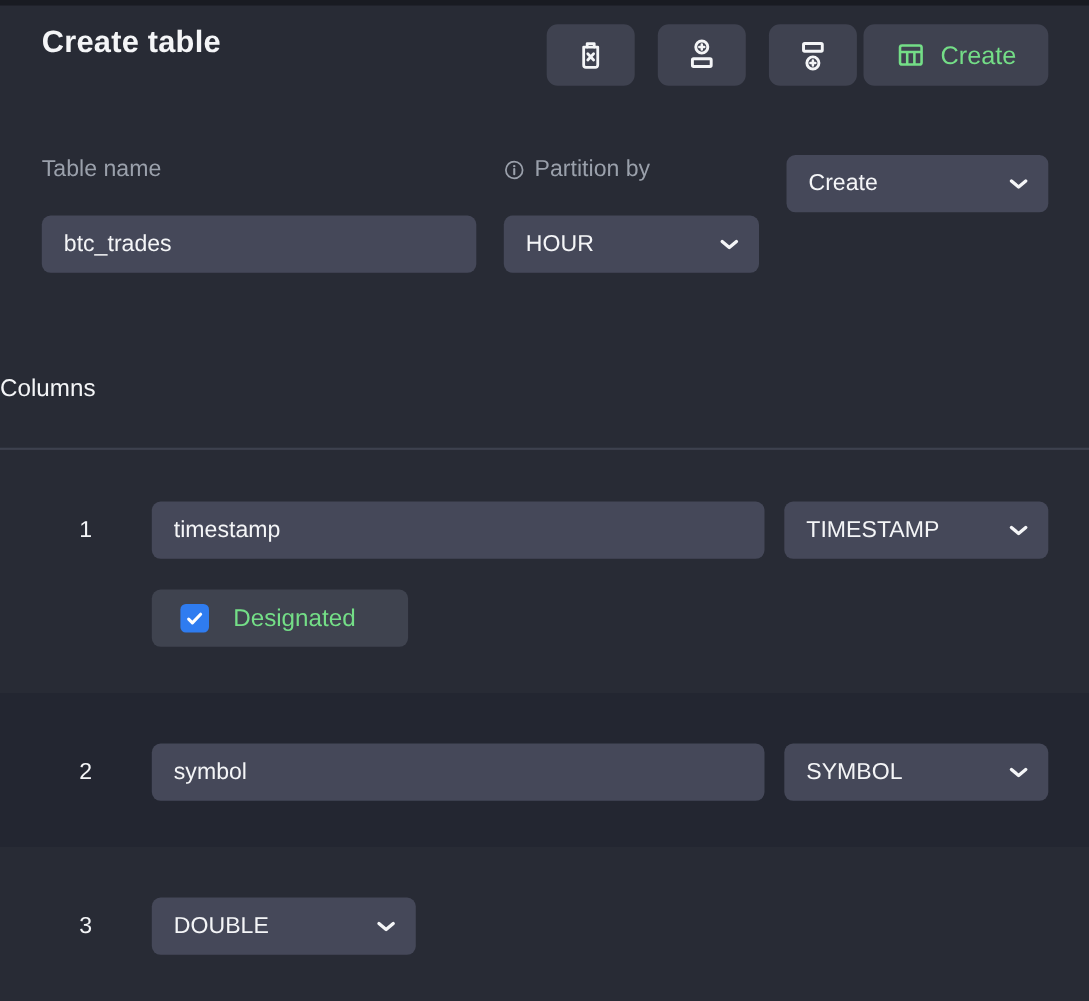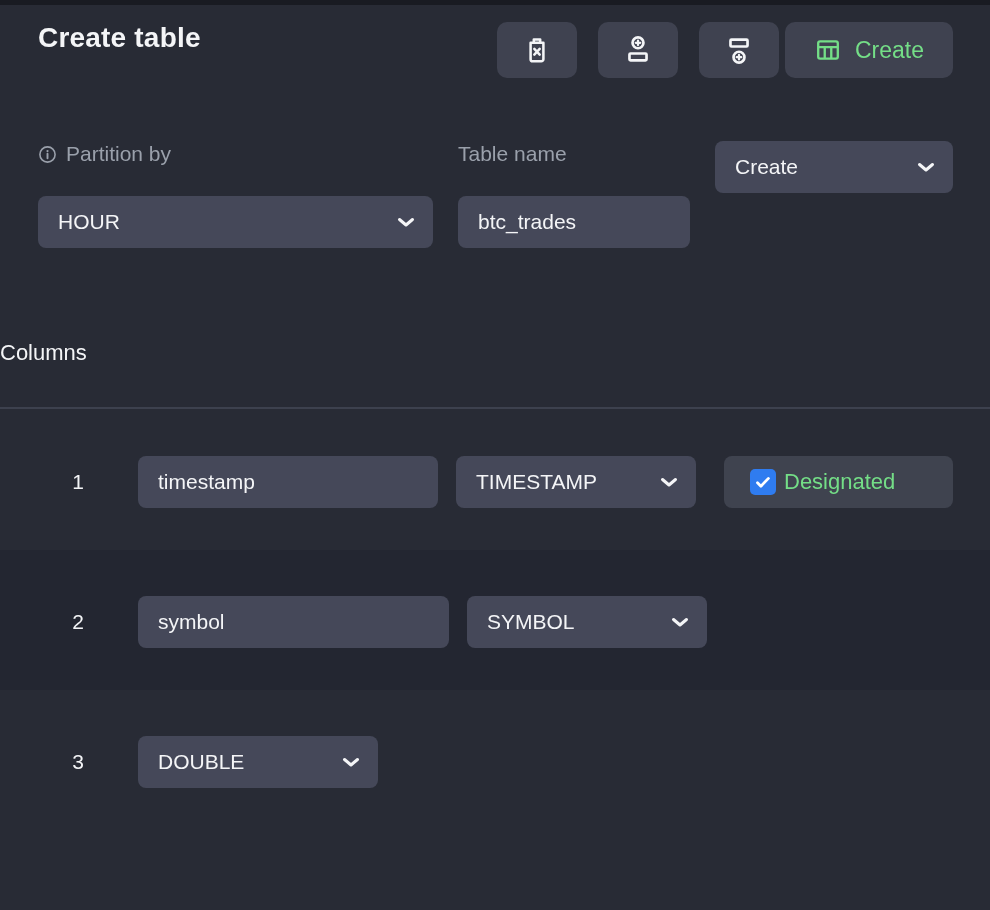--- a/index.html
+++ b/index.html
@@ -70,27 +70,27 @@
   .col-row{
     display:flex;align-items:flex-start;
     padding:46px 37px 42px 38px;
   }
   .col-row:nth-child(even){background:var(--row-alt-bg);}
   .col-row:first-child{padding-top:47px;}
   .row-num{
     width:80px;margin-right:20px;flex:none;
     text-align:center;font-size:21px;line-height:52px;color:var(--text-white);
   }
-  .row-main{flex:1;display:flex;flex-direction:row;gap:28px;}
+  .row-main{flex:1;display:flex;flex-direction:column;gap:28px;}
   .row-fields{display:flex;gap:18px;}
   .col-name{flex:1;}
   .col-type{width:240px;flex:none;}
   .designated-chip{
     width:233px;height:52px;border-radius:8px;background:var(--chip-bg);
-    display:flex;align-items:center;gap:8px;padding-left:26px;cursor:pointer;
+    display:flex;align-items:center;gap:22px;padding-left:26px;cursor:pointer;
   }
   .checkbox{
     width:26px;height:26px;border-radius:5px;background:var(--checkbox-blue);
     display:flex;align-items:center;justify-content:center;flex:none;
   }
   .designated-label{font-size:22px;color:var(--accent-green);}
   svg{display:block;}
 </style>
 </head>
 <body>
@@ -128,42 +128,42 @@
   <button class="create-btn">
     <svg width="28" height="28" viewBox="0 0 24 24" fill="none" stroke="#74de87" stroke-width="2" stroke-linejoin="round">
       <rect x="3.6" y="4.6" width="16.8" height="14.8" rx="1.6"></rect>
       <path d="M3.6 9.6h16.8M9.2 9.6v9.8M14.8 9.6v9.8"></path>
     </svg>
     <span>Create</span>
   </button>
 </div>
 
 <div class="form-grid">
+  <div>
+    <div class="field-label">
+      <span>Table name</span>
+    </div>
+    <input class="text-input" type="text" value="btc_trades" style="">
+  </div>
+
   <div>
     <div class="field-label">
       <svg width="19" height="19" viewBox="0 0 18 18" fill="none" stroke="#9aa0ab">
         <circle cx="9" cy="9" r="7.2" stroke-width="1.5"></circle>
         <circle cx="9" cy="5.7" r="1.05" fill="#9aa0ab" stroke="none"></circle>
         <path d="M9 8.2v4.4" stroke-width="1.8" stroke-linecap="round"></path>
       </svg>
       <span>Partition by</span>
     </div>
     <div class="select">
       <span>HOUR</span>
       <svg width="18" height="11" viewBox="0 0 18 11" fill="none" stroke="#f4f5f7" stroke-width="3" stroke-linecap="round" stroke-linejoin="round">
         <path d="M2.5 2.5l6.5 5.5 6.5-5.5"></path>
       </svg>
     </div>
-  </div>
-
-  <div>
-    <div class="field-label">
-      <span>Table name</span>
-    </div>
-    <input class="text-input" type="text" value="btc_trades" style="">
   </div>
 
   <div>
     <div class="select">
       <span>Create</span>
       <svg width="18" height="11" viewBox="0 0 18 11" fill="none" stroke="#f4f5f7" stroke-width="3" stroke-linecap="round" stroke-linejoin="round">
         <path d="M2.5 2.5l6.5 5.5 6.5-5.5"></path>
       </svg>
     </div>
   </div>

